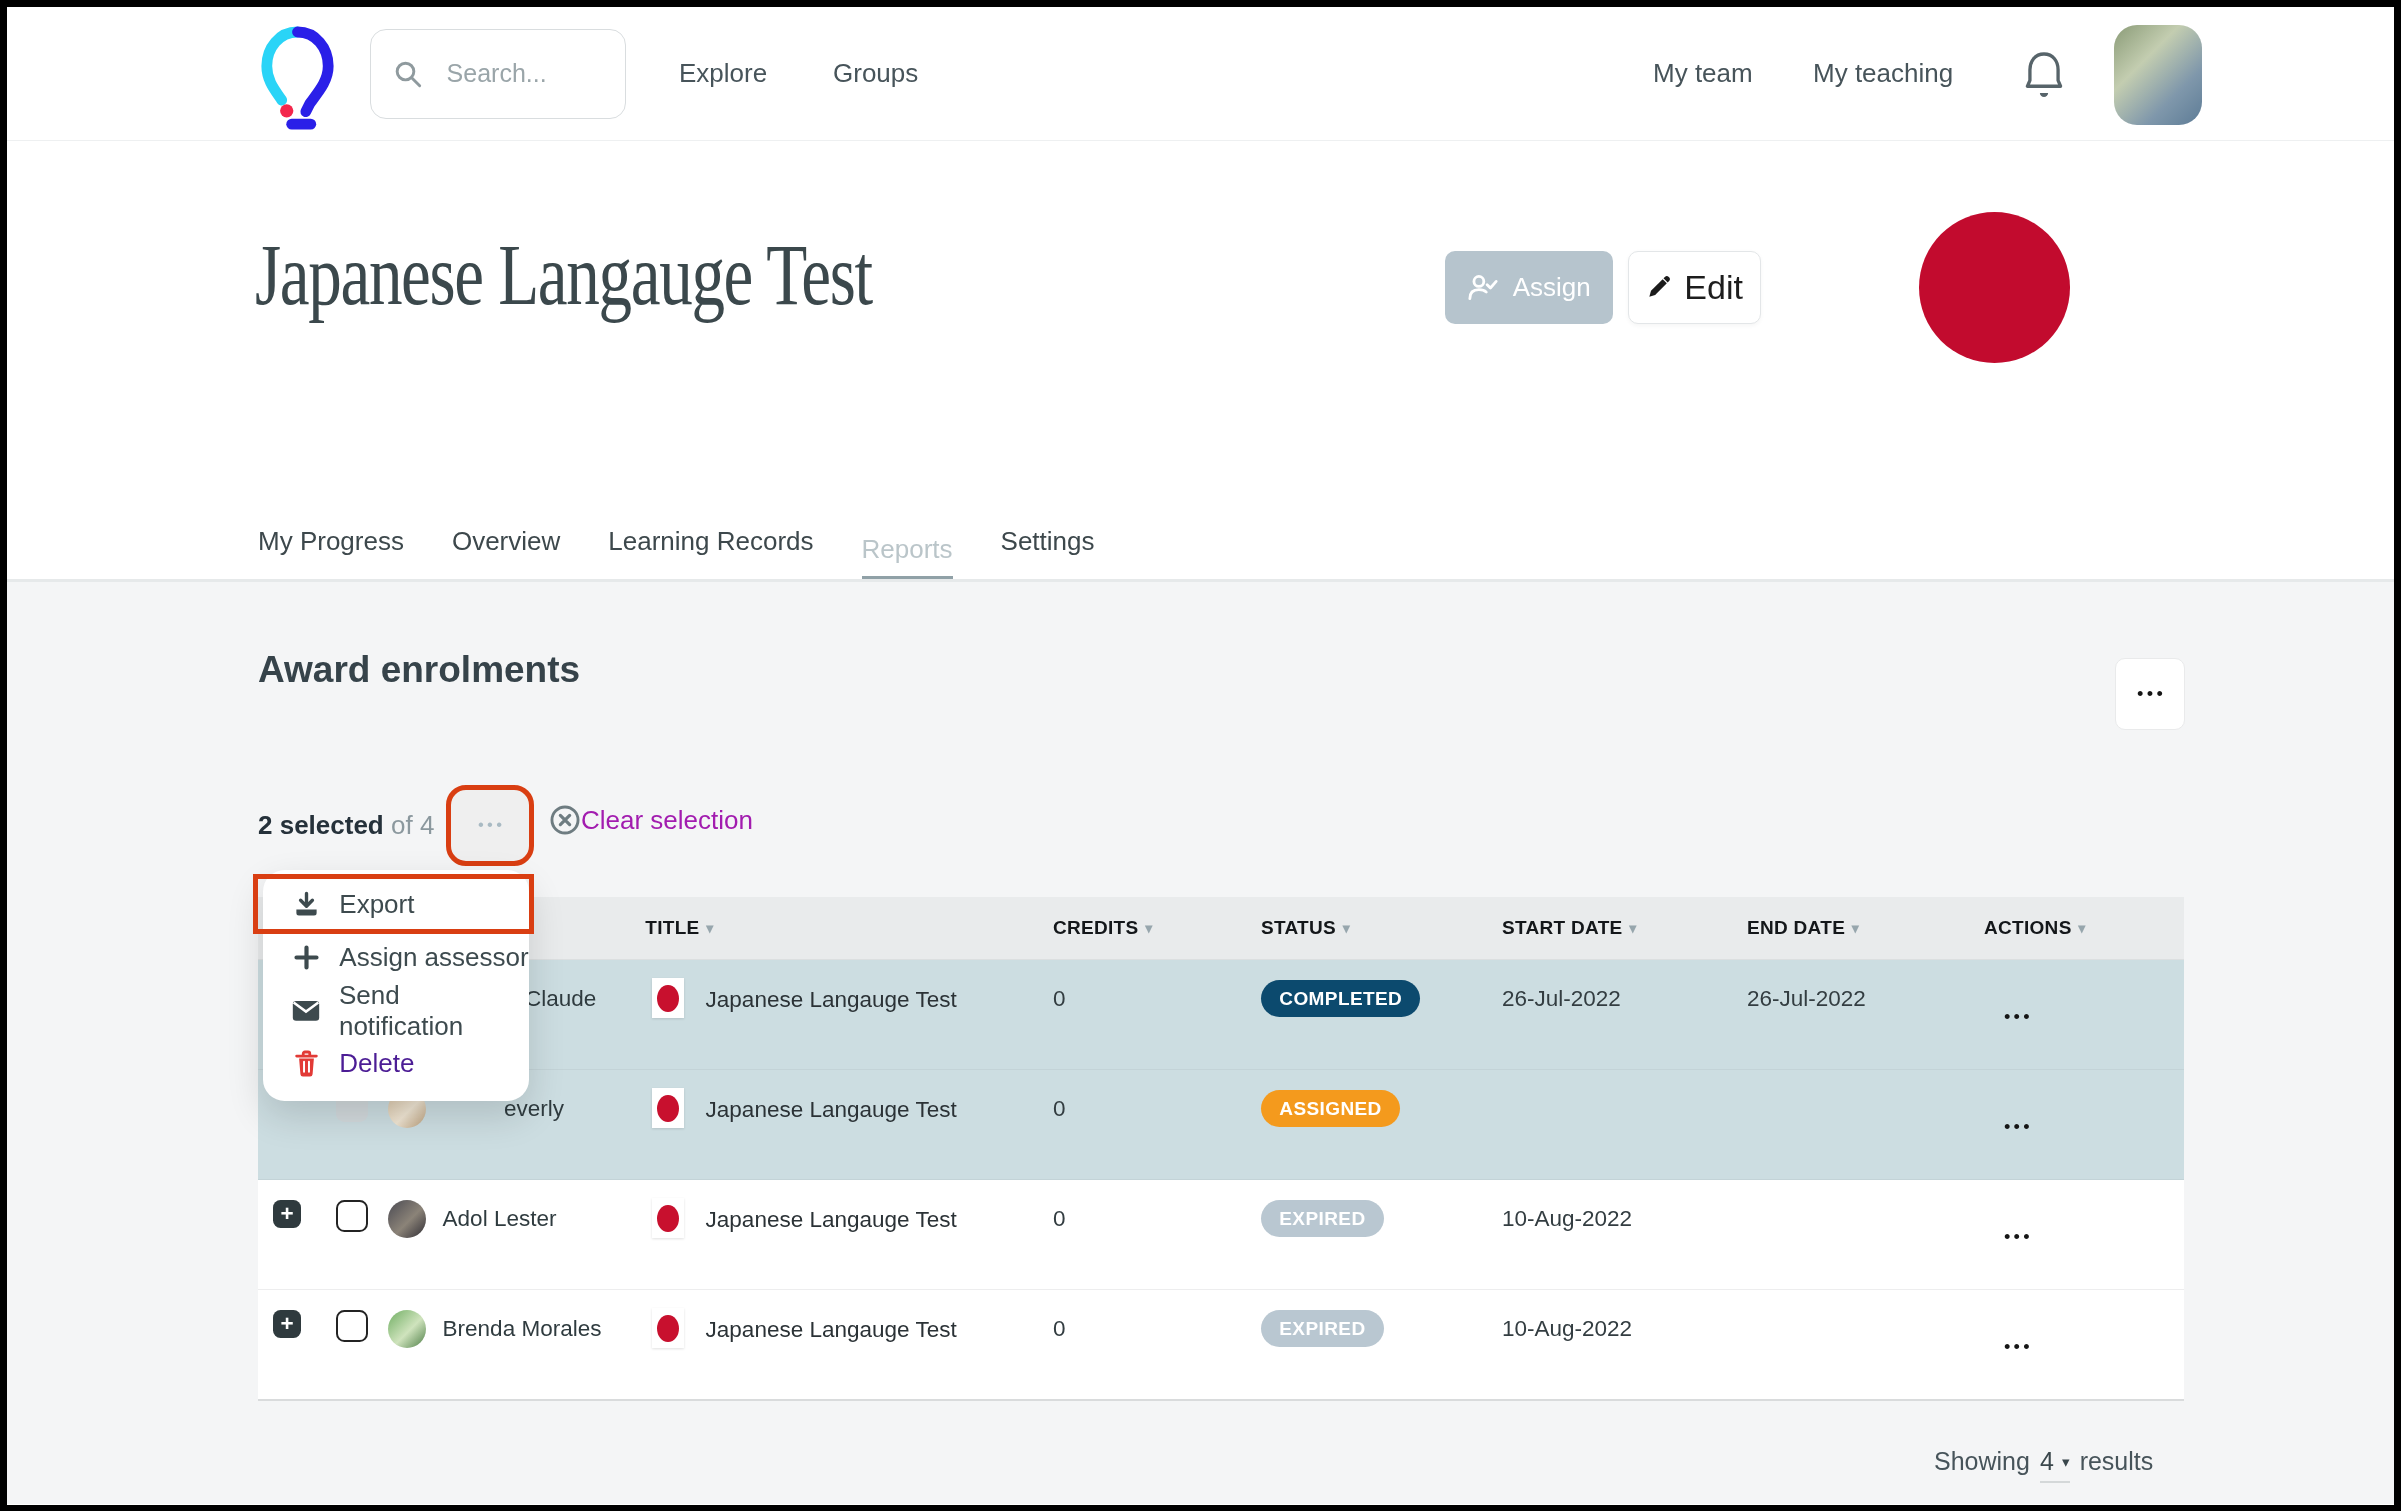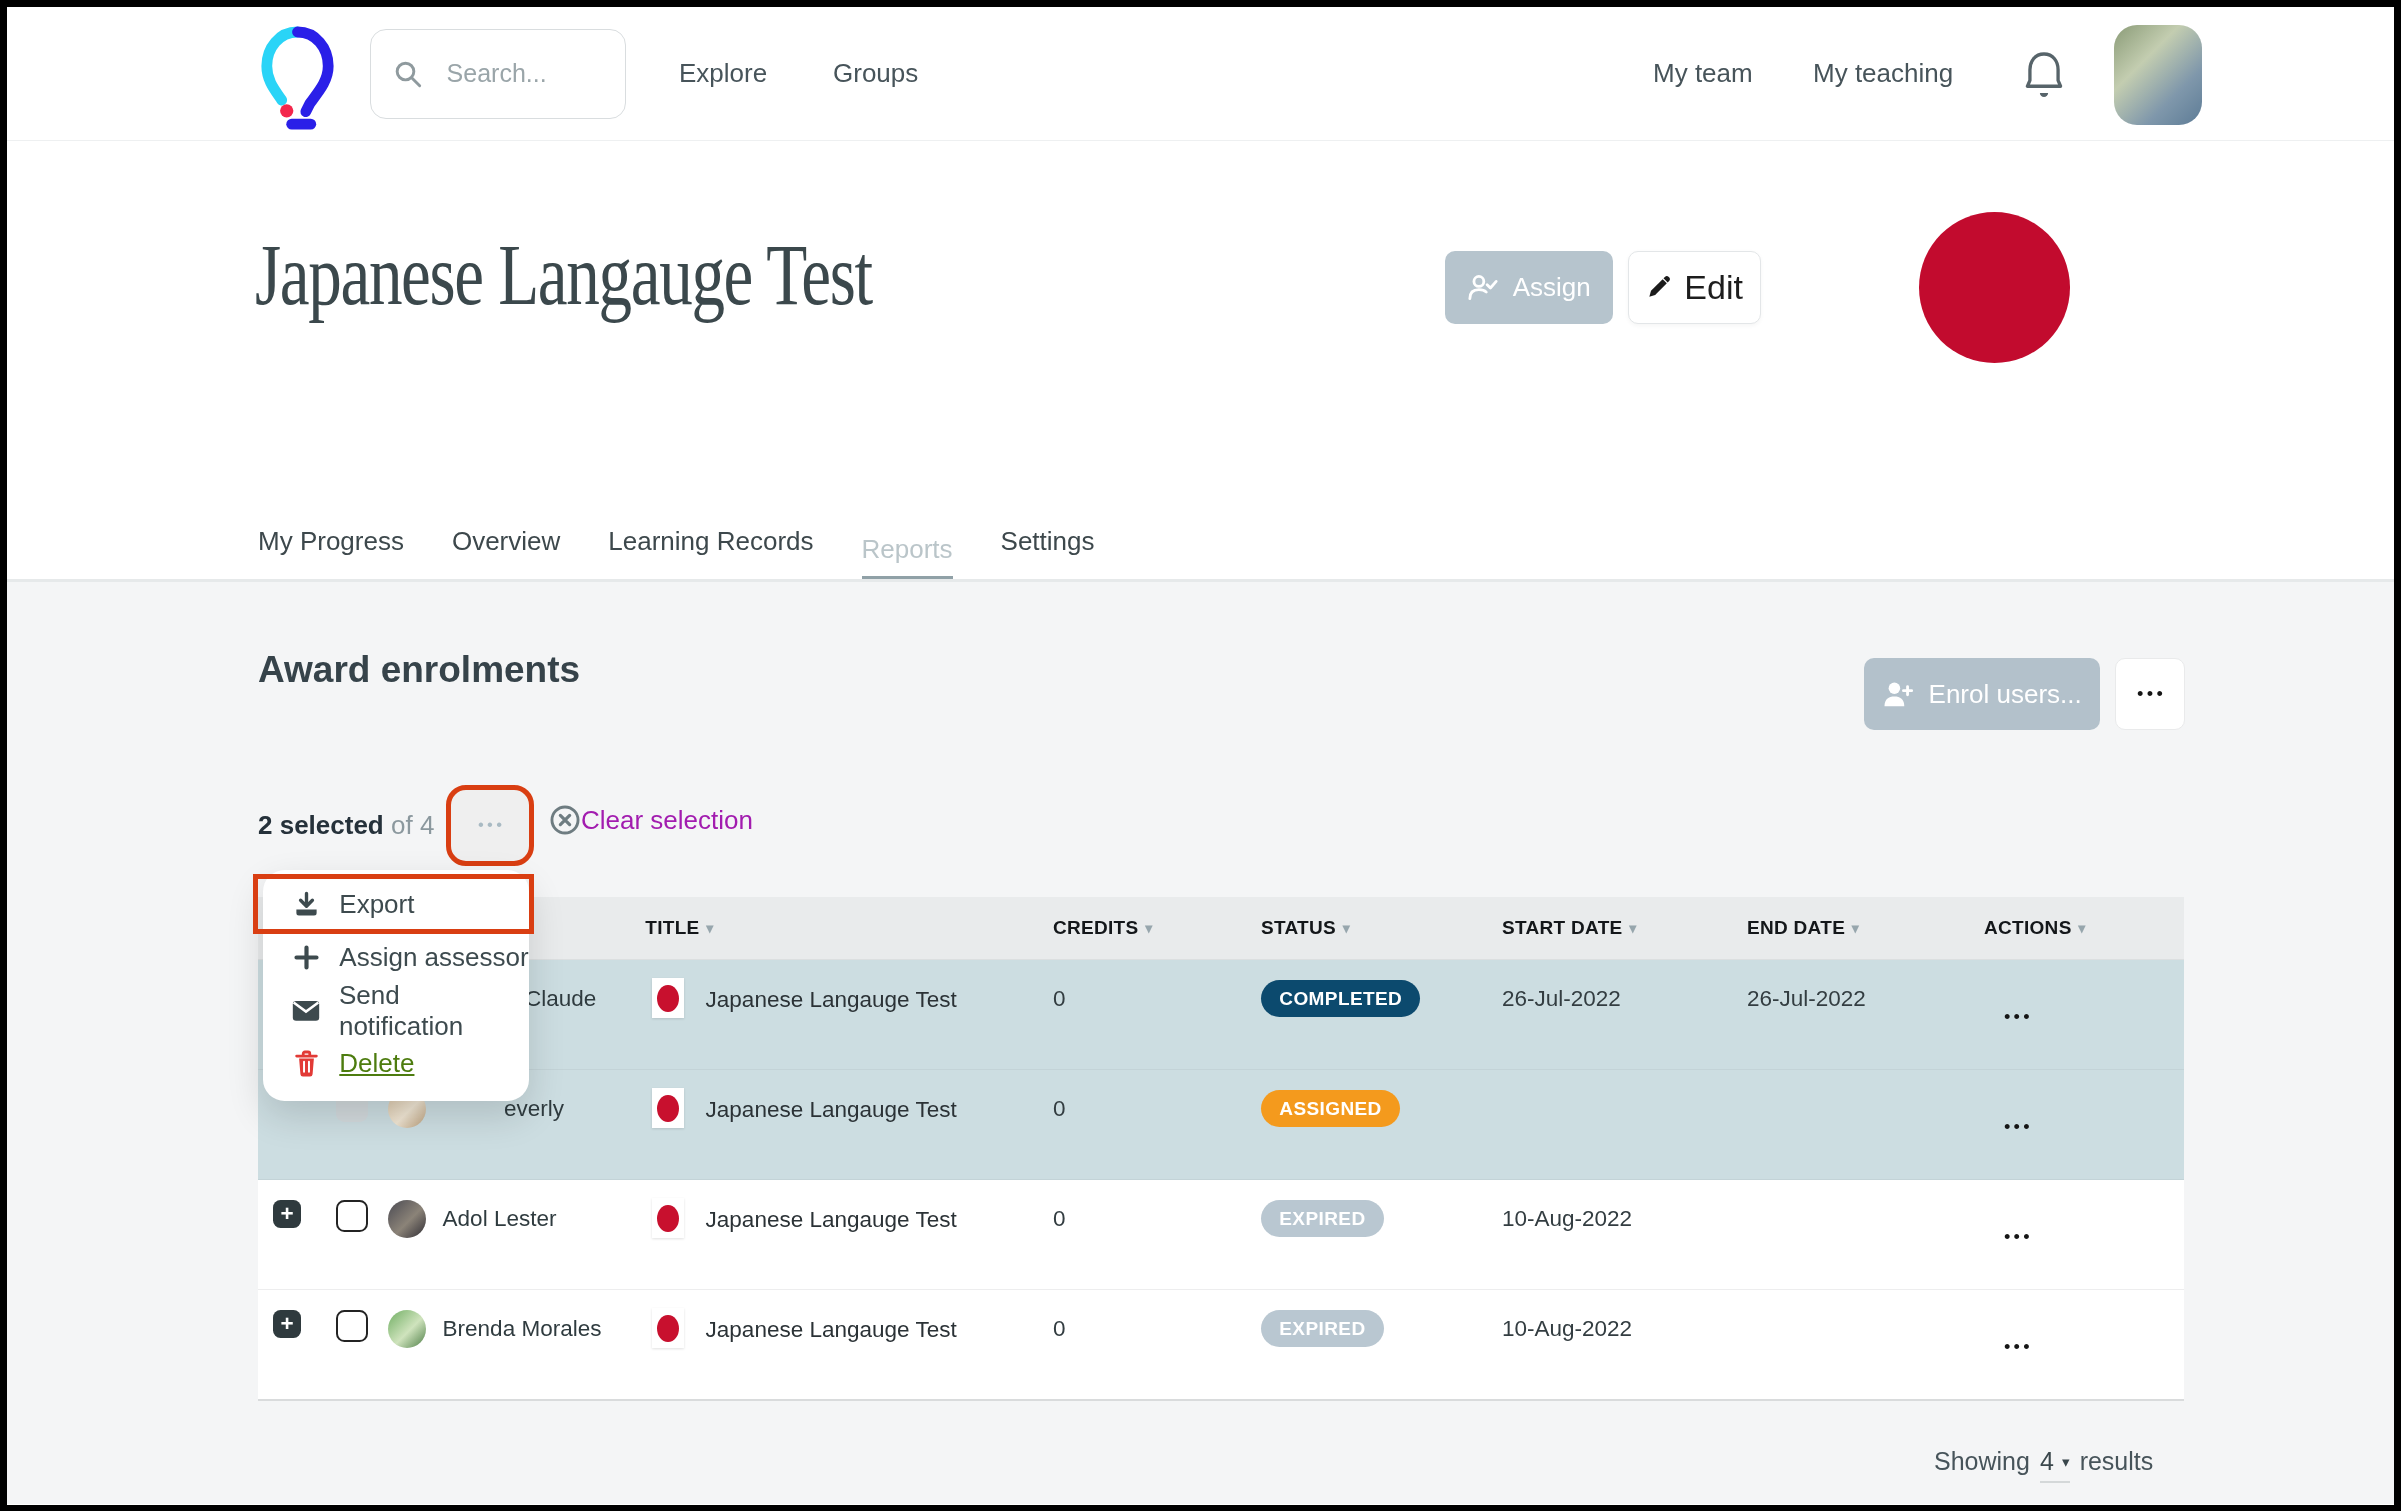--- a/index.html
+++ b/index.html
@@ -46,21 +46,21 @@
   .sel-count b{color:#25313a;}
   .sel-menu-wrap{position:absolute;left:439px;top:778px;width:88px;height:81px;border:5.8px solid #d93e12;border-radius:20px;
                  box-sizing:border-box;background:#efefef;display:flex;align-items:center;justify-content:center;cursor:pointer;}
   .sel-menu-wrap .dots{color:#a9bac3;font-size:16.6px;}
   .clear-sel{position:absolute;left:542px;top:797px;display:flex;align-items:center;color:#a21caf;font-size:26px;cursor:pointer;}
 
   
   .dropdown{position:absolute;left:256px;top:863px;width:266px;height:231px;background:#fff;border-radius:21.6px;
             box-shadow:0 15px 37px rgba(0,0,0,.14);z-index:40;padding-top:8.3px;box-sizing:border-box;}
   .menu-item{position:relative;height:53px;display:flex;align-items:center;gap:18.3px;padding-left:28px;font-size:26px;color:#3d4a4e;cursor:pointer;}
-  .menu-item.danger{color:#4d7c0f;text-decoration:underline;}
+  .menu-item.danger{color:#4c1d95;}
   .menu-item.hl::after{content:"";position:absolute;left:-10px;right:-5px;top:-4.2px;bottom:-2.5px;border:5.8px solid #d93e12;pointer-events:none;}
   .mi-icon{width:30px;display:flex;justify-content:center;}
 
   
   .tbl{position:absolute;left:251px;top:890px;width:1926px;}
   .trow{display:grid;grid-template-columns:379px 416px 208px 241px 245px 237px 200px;}
   .thead{height:62px;background:#e9ebec;border-bottom:1.7px solid #dcdfe0;align-items:center;}
   .th{font-size:19px;font-weight:800;color:#14171a;letter-spacing:0.3px;display:flex;align-items:center;gap:6.7px;}
   .sort{color:#97a6ad;font-size:14px;}
   .row{height:109px;background:#fff;border-bottom:1.7px solid #ededee;align-items:start;}
@@ -173,30 +173,20 @@
     <span class="tab">Learning Records</span>
     <span class="tab active">Reports</span>
     <span class="tab">Settings</span>
   </div>
   <div class="tabs-hairline"></div>
 
   <div class="content-bg"></div>
 
   <div class="section-title">Award enrolments</div>
 
-  <div class="btn btn-enrol">
-    <span>
-      <svg width="33" height="28" viewBox="0 0 40 34">
-          <circle cx="15" cy="10" r="7" fill="#fff"></circle>
-          <path d="M3 32 C3 23, 8 20, 15 20 C22 20, 27 23, 27 32 Z" fill="#fff"></path>
-          <path d="M31 8 v10 M26 13 h10" stroke="#fff" stroke-width="3.4" stroke-linecap="round"></path>
-        </svg>
-    </span>
-    <span>Enrol users...</span>
-  </div>
 
   <div class="btn btn-overflow">
     <span class="dots">•••</span>
   </div>
 
   <div class="sel-count">
     <b>2 selected</b><span> of 4</span>
   </div>
 
   <div class="sel-menu-wrap">

